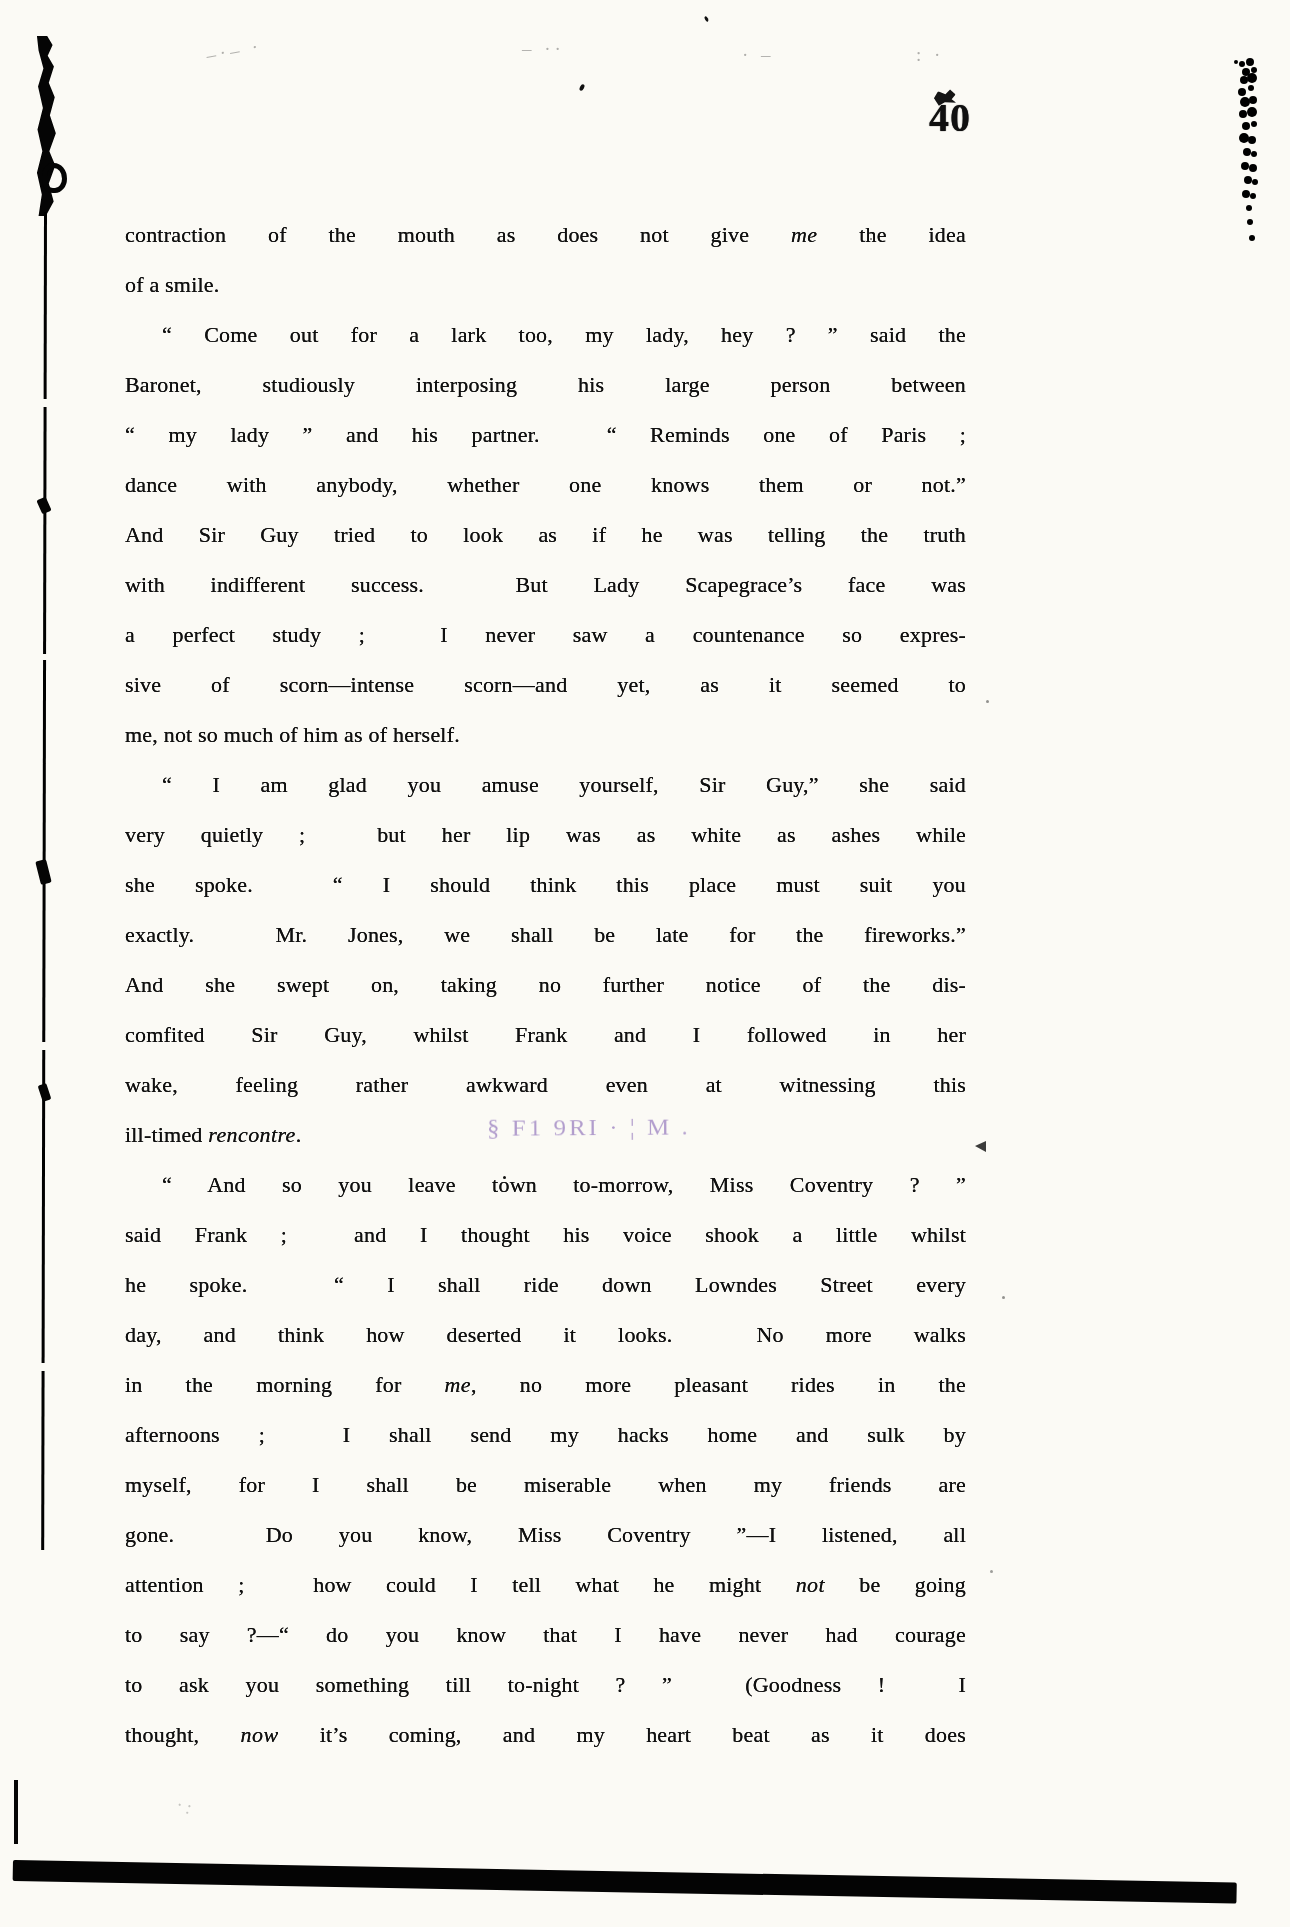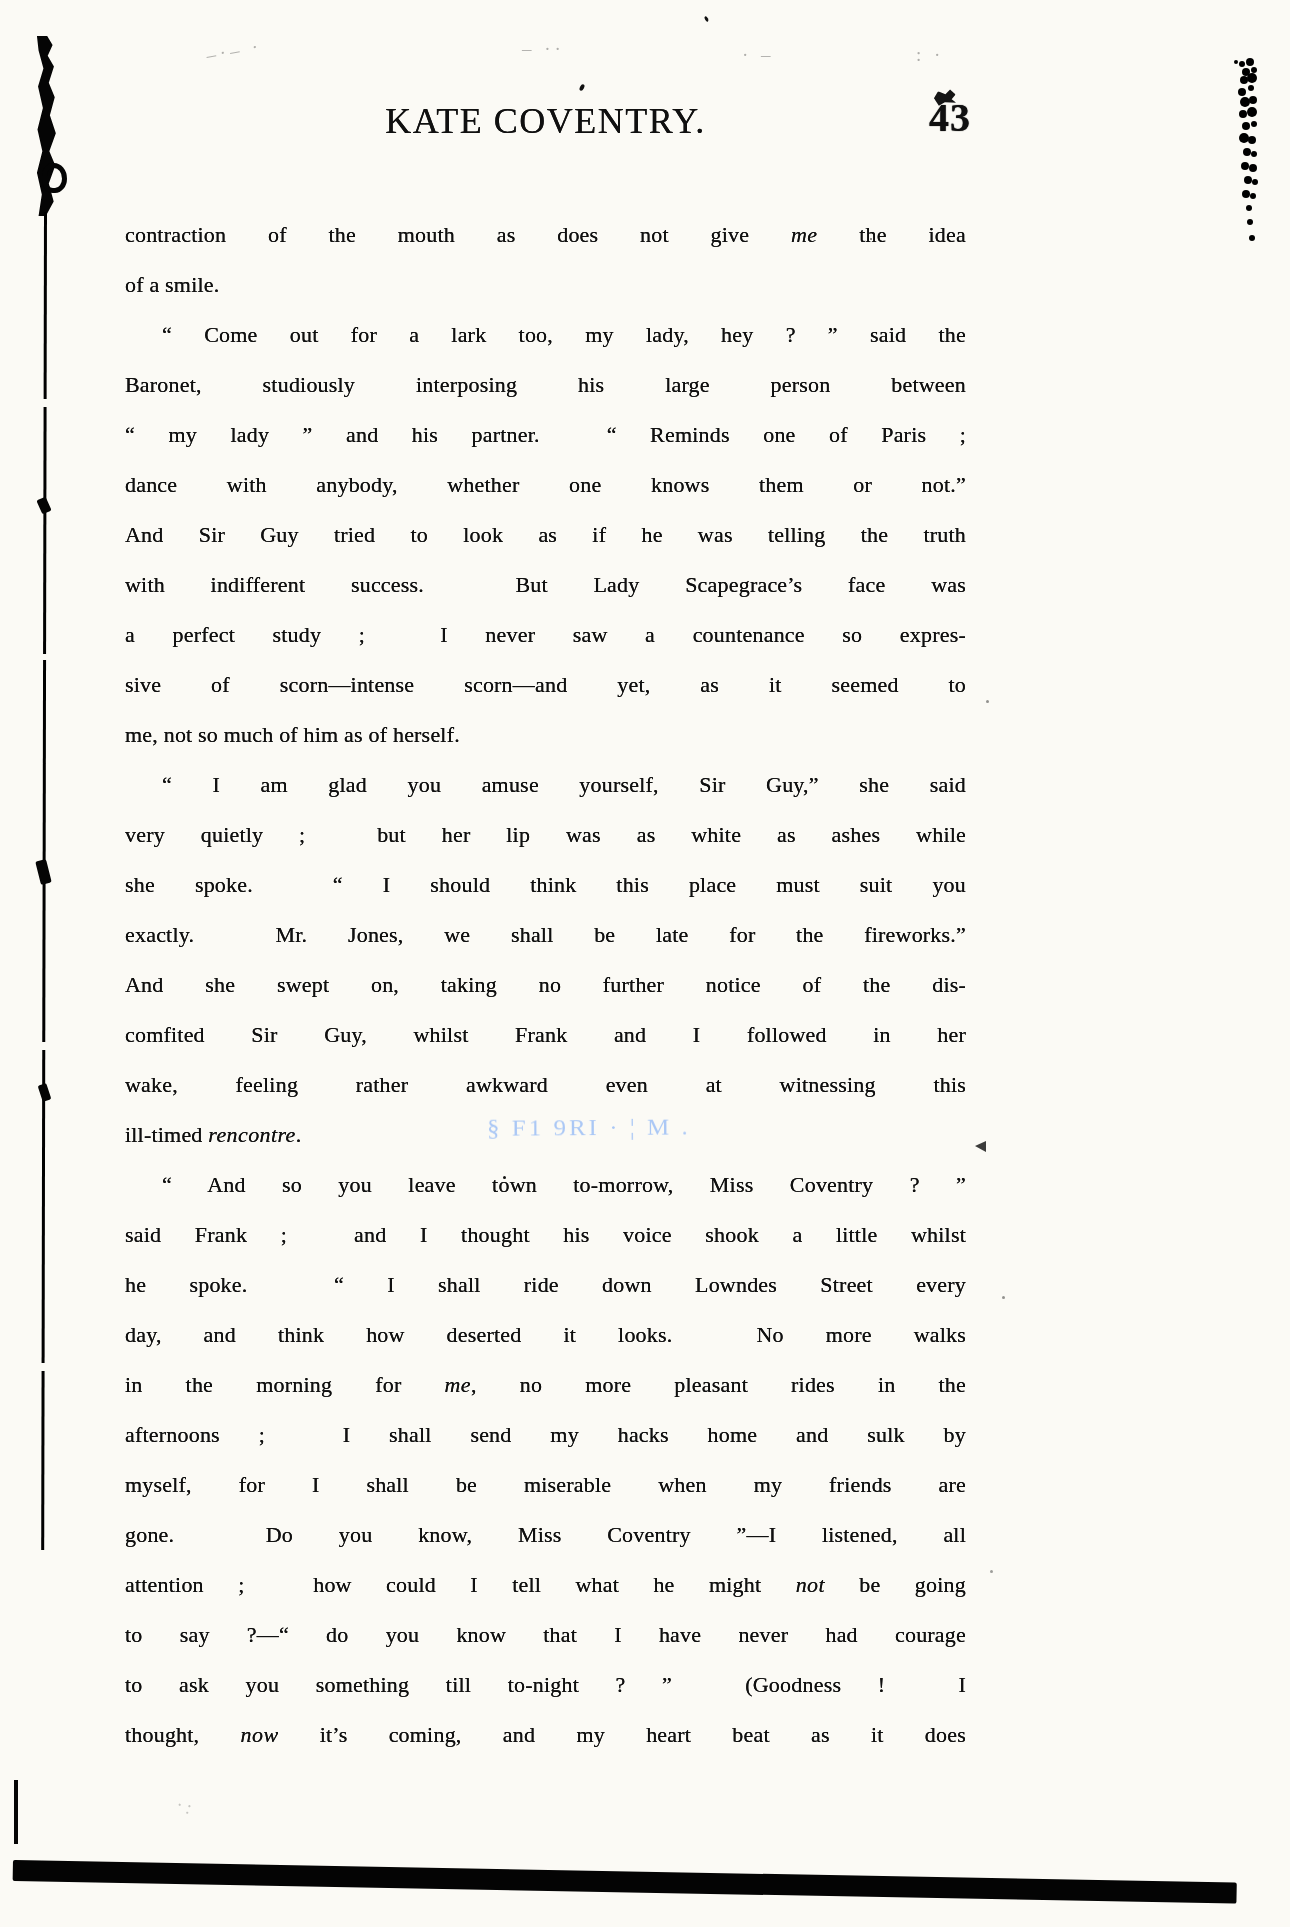--- a/index.html
+++ b/index.html
@@ -28,21 +28,21 @@
     font-size:22px;line-height:50px;white-space:pre-wrap;
     text-shadow:0 0 .55px currentColor;letter-spacing:.2px;
   }
   .line{height:50px;}
   .line.just{text-align:justify;text-align-last:justify;}
   .line.ind{text-indent:37px;}
   .line em{font-style:italic;letter-spacing:.4px;}
   
   .smudge{
     position:absolute;left:487px;top:1114px;font-size:25px;letter-spacing:3px;
-    color:#3b82f6;opacity:.42;filter:blur(.7px);transform:scaleY(.92) rotate(-.4deg);
+    color:#4c1d95;opacity:.42;filter:blur(.7px);transform:scaleY(.92) rotate(-.4deg);
     font-family:"Liberation Serif",serif;
   }
   
   .artifact{position:absolute;}
   .blob-tl{
     left:31px;top:36px;width:27px;height:180px;background:#050505;
     clip-path:polygon(22% 0,60% 0,80% 5%,62% 11%,85% 17%,66% 26%,88% 34%,
       70% 44%,92% 54%,68% 64%,90% 72%,66% 82%,84% 92%,55% 100%,28% 100%,
       40% 88%,22% 76%,42% 64%,24% 52%,44% 40%,26% 28%,46% 18%,28% 8%);
   }
@@ -88,22 +88,21 @@
     left:975px;top:1141px;width:0;height:0;
     border-right:11px solid #1a1a1a;border-top:5px solid transparent;
     border-bottom:6px solid transparent;opacity:.85;
   }
 </style>
 </head>
 <body>
 
 <div class="page">
 
-  <div class="running-title">KATE COVENTRY.</div>
-  <div class="page-number">43</div>
+  <div class="page-number">40</div>
   <div class="artifact pagenum-smudge"></div>
 
   <div class="text-body" id="text-body"><div class="line just"><span>contraction of the mouth as does not give </span><em>me</em><span> the idea</span></div><div class="line"><span>of a smile.</span></div><div class="line just ind"><span>“ Come out for a lark too, my lady, hey ? ” said the</span></div><div class="line just"><span>Baronet, studiously interposing his large person between</span></div><div class="line just"><span>“ my lady ” and his partner.  “ Reminds one of Paris ;</span></div><div class="line just"><span>dance with anybody, whether one knows them or not.”</span></div><div class="line just"><span>And Sir Guy tried to look as if he was telling the truth</span></div><div class="line just"><span>with indifferent success.  But Lady Scapegrace’s face was</span></div><div class="line just"><span>a perfect study ;  I never saw a countenance so expres-</span></div><div class="line just"><span>sive of scorn—intense scorn—and yet, as it seemed to</span></div><div class="line"><span>me, not so much of him as of herself.</span></div><div class="line just ind"><span>“ I am glad you amuse yourself, Sir Guy,” she said</span></div><div class="line just"><span>very quietly ;  but her lip was as white as ashes while</span></div><div class="line just"><span>she spoke.  “ I should think this place must suit you</span></div><div class="line just"><span>exactly.  Mr. Jones, we shall be late for the fireworks.”</span></div><div class="line just"><span>And she swept on, taking no further notice of the dis-</span></div><div class="line just"><span>comfited Sir Guy, whilst Frank and I followed in her</span></div><div class="line just"><span>wake, feeling rather awkward even at witnessing this</span></div><div class="line"><span>ill-timed </span><em>rencontre</em><span>.</span></div><div class="line just ind"><span>“ And so you leave town to-morrow, Miss Coventry ? ”</span></div><div class="line just"><span>said Frank ;  and I thought his voice shook a little whilst</span></div><div class="line just"><span>he spoke.  “ I shall ride down Lowndes Street every</span></div><div class="line just"><span>day, and think how deserted it looks.  No more walks</span></div><div class="line just"><span>in the morning for </span><em>me</em><span>, no more pleasant rides in the</span></div><div class="line just"><span>afternoons ;  I shall send my hacks home and sulk by</span></div><div class="line just"><span>myself, for I shall be miserable when my friends are</span></div><div class="line just"><span>gone.  Do you know, Miss Coventry ”—I listened, all</span></div><div class="line just"><span>attention ;  how could I tell what he might </span><em>not</em><span> be going</span></div><div class="line just"><span>to say ?—“ do you know that I have never had courage</span></div><div class="line just"><span>to ask you something till to-night ? ”  (Goodness !  I</span></div><div class="line just"><span>thought, </span><em>now</em><span> it’s coming, and my heart beat as it does</span></div></div>
 
   <div class="smudge">§ F1 9RI · ¦ M .</div>
   <div class="artifact tri-19"></div>
 
   <div class="artifact blob-tl"></div>
   <div class="artifact blob-hook"></div>
   <div class="artifact line-left"></div>

